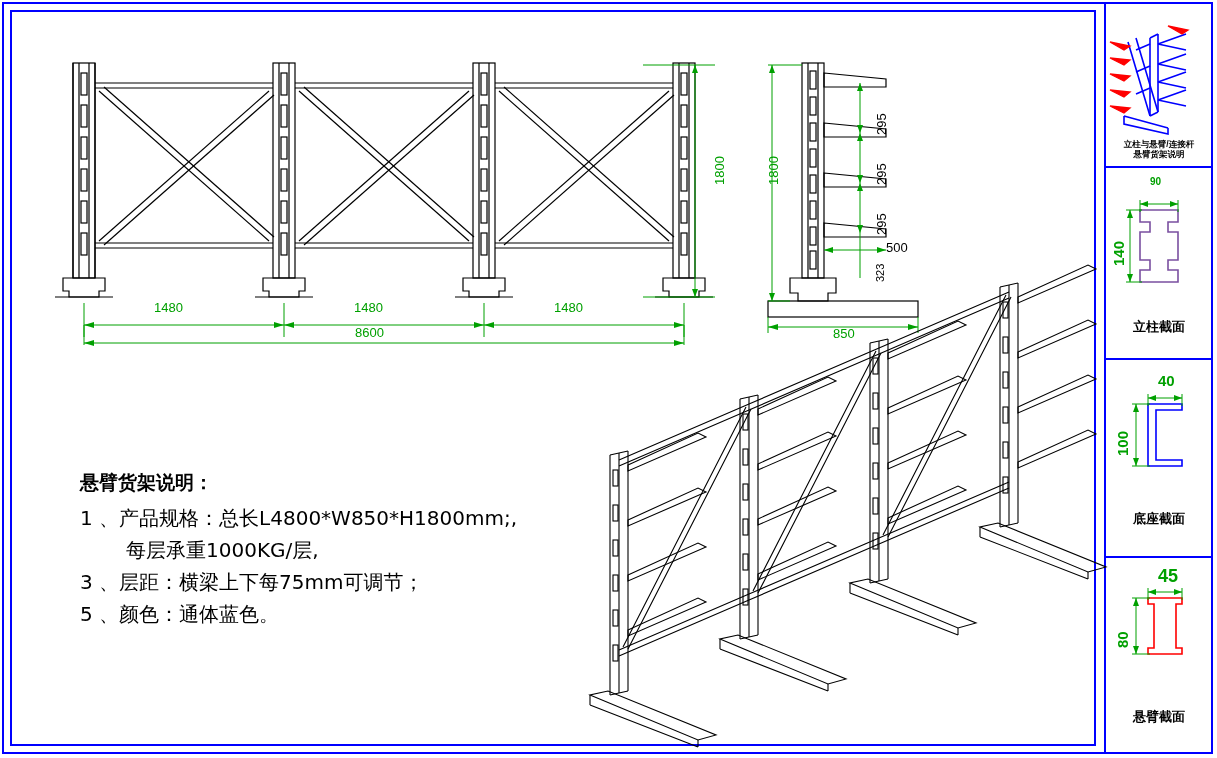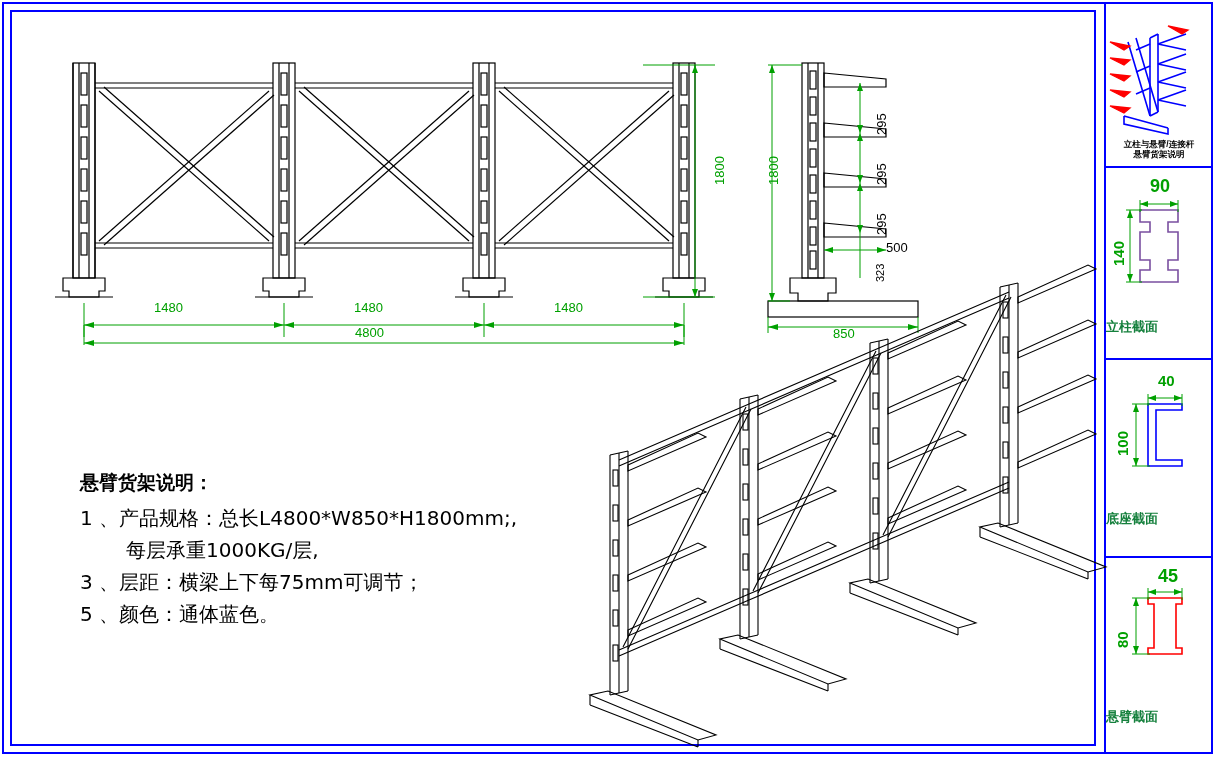--- a/index.html
+++ b/index.html
@@ -6,21 +6,21 @@
   body{width:1217px;height:758px;font-family:"Liberation Sans",sans-serif;overflow:hidden;}
   #sheet{position:relative;width:1217px;height:758px;box-sizing:border-box;}
   .border-outer{position:absolute;left:2px;top:2px;width:1211px;height:752px;border:2px solid #0000ff;box-sizing:border-box;}
   .border-inner{position:absolute;left:10px;top:10px;width:1086px;height:736px;border:2px solid #0000ff;box-sizing:border-box;}
   .vdiv{position:absolute;left:1104px;top:2px;width:0;height:752px;border-left:2px solid #0000ff;}
   .hdiv{position:absolute;left:1104px;width:109px;height:0;border-top:2px solid #0000ff;}
 
   
   .blk{position:absolute;}
   svg{display:block;overflow:visible;}
-  .cap{position:absolute;font-weight:bold;color:#15803d;text-align:left;width:100%;font-size:13px;}
+  .cap{position:absolute;font-weight:bold;color:#000000;text-align:center;width:100%;font-size:13px;}
   .tiny{font-size:8.5px;font-weight:bold;text-align:center;line-height:1.15;}
 
   
   #notes{position:absolute;left:80px;top:470px;width:520px;color:#000;}
   #notes .title{font-size:19px;font-weight:bold;margin-bottom:9px;font-family:"DejaVu Sans",sans-serif;}
   #notes .line{font-size:20px;margin:5px 0;white-space:pre;font-family:"DejaVu Sans",sans-serif;}
   #notes .line.indent{padding-left:46px;}
 
   
   .dim{position:absolute;color:#00a000;font-size:13px;font-family:"Liberation Sans",sans-serif;}
@@ -161,21 +161,21 @@
         <path d="M29 298 l10 -3 l0 6 z" fill="#00a000" stroke="none"></path>
         <path d="M629 298 l-10 -3 l0 6 z" fill="#00a000" stroke="none"></path>
       </g>
     </svg>
   </div>
 
   <div class="dimv" style="left:712px;top:185px;">1800</div>
   <div class="dim" style="left:154px;top:300px;">1480</div>
   <div class="dim" style="left:354px;top:300px;">1480</div>
   <div class="dim" style="left:554px;top:300px;">1480</div>
-  <div class="dim" style="left:355px;top:325px;">4800</div>
+  <div class="dim" style="left:355px;top:325px;">8600</div>
 
   <div class="blk" style="left:750px;top:45px;">
     <svg width="215" height="300" viewBox="0 0 215 300">
       <g stroke="#000" stroke-width="1.2" fill="none">
 
         <rect x="52" y="18" width="22" height="215"></rect>
         <line x1="58" y1="18" x2="58" y2="233"></line>
         <line x1="68" y1="18" x2="68" y2="233"></line>
         <rect x="60" y="26" width="6" height="18"></rect>
         <rect x="60" y="52" width="6" height="18"></rect>
@@ -367,21 +367,21 @@
         <line x1="34" y1="34" x2="72" y2="34"></line>
         <path d="M34 34 l8 -3 l0 6 z" fill="#00a000" stroke="none"></path>
         <path d="M72 34 l-8 -3 l0 6 z" fill="#00a000" stroke="none"></path>
         <line x1="20" y1="40" x2="36" y2="40"></line>
         <line x1="20" y1="112" x2="36" y2="112"></line>
         <line x1="24" y1="40" x2="24" y2="112"></line>
         <path d="M24 40 l-3 8 l6 0 z" fill="#00a000" stroke="none"></path>
         <path d="M24 112 l-3 -8 l6 0 z" fill="#00a000" stroke="none"></path>
       </g>
     </svg>
-    <div class="dim" style="left:44px;top:6px;font-weight:bold;font-size:18px;">90</div>
+    <div class="dim" style="left:44px;top:6px;font-weight:bold;font-size:10px;">90</div>
     <div class="dimv" style="left:4px;top:96px;font-weight:bold;font-size:15px;">140</div>
     <div class="cap" style="top:148px;">立柱截面</div>
   </div>
 
   <div class="blk" style="left:1106px;top:364px;width:106px;height:192px;">
     <svg width="106" height="150" viewBox="0 0 106 150">
       <g stroke="#0000ff" stroke-width="1.6" fill="none">
         <path d="M42 40 L76 40 L76 46 L50 46 L50 96 L76 96 L76 102 L42 102 Z"></path>
       </g>
       <g stroke="#00a000" stroke-width="1" fill="none">

